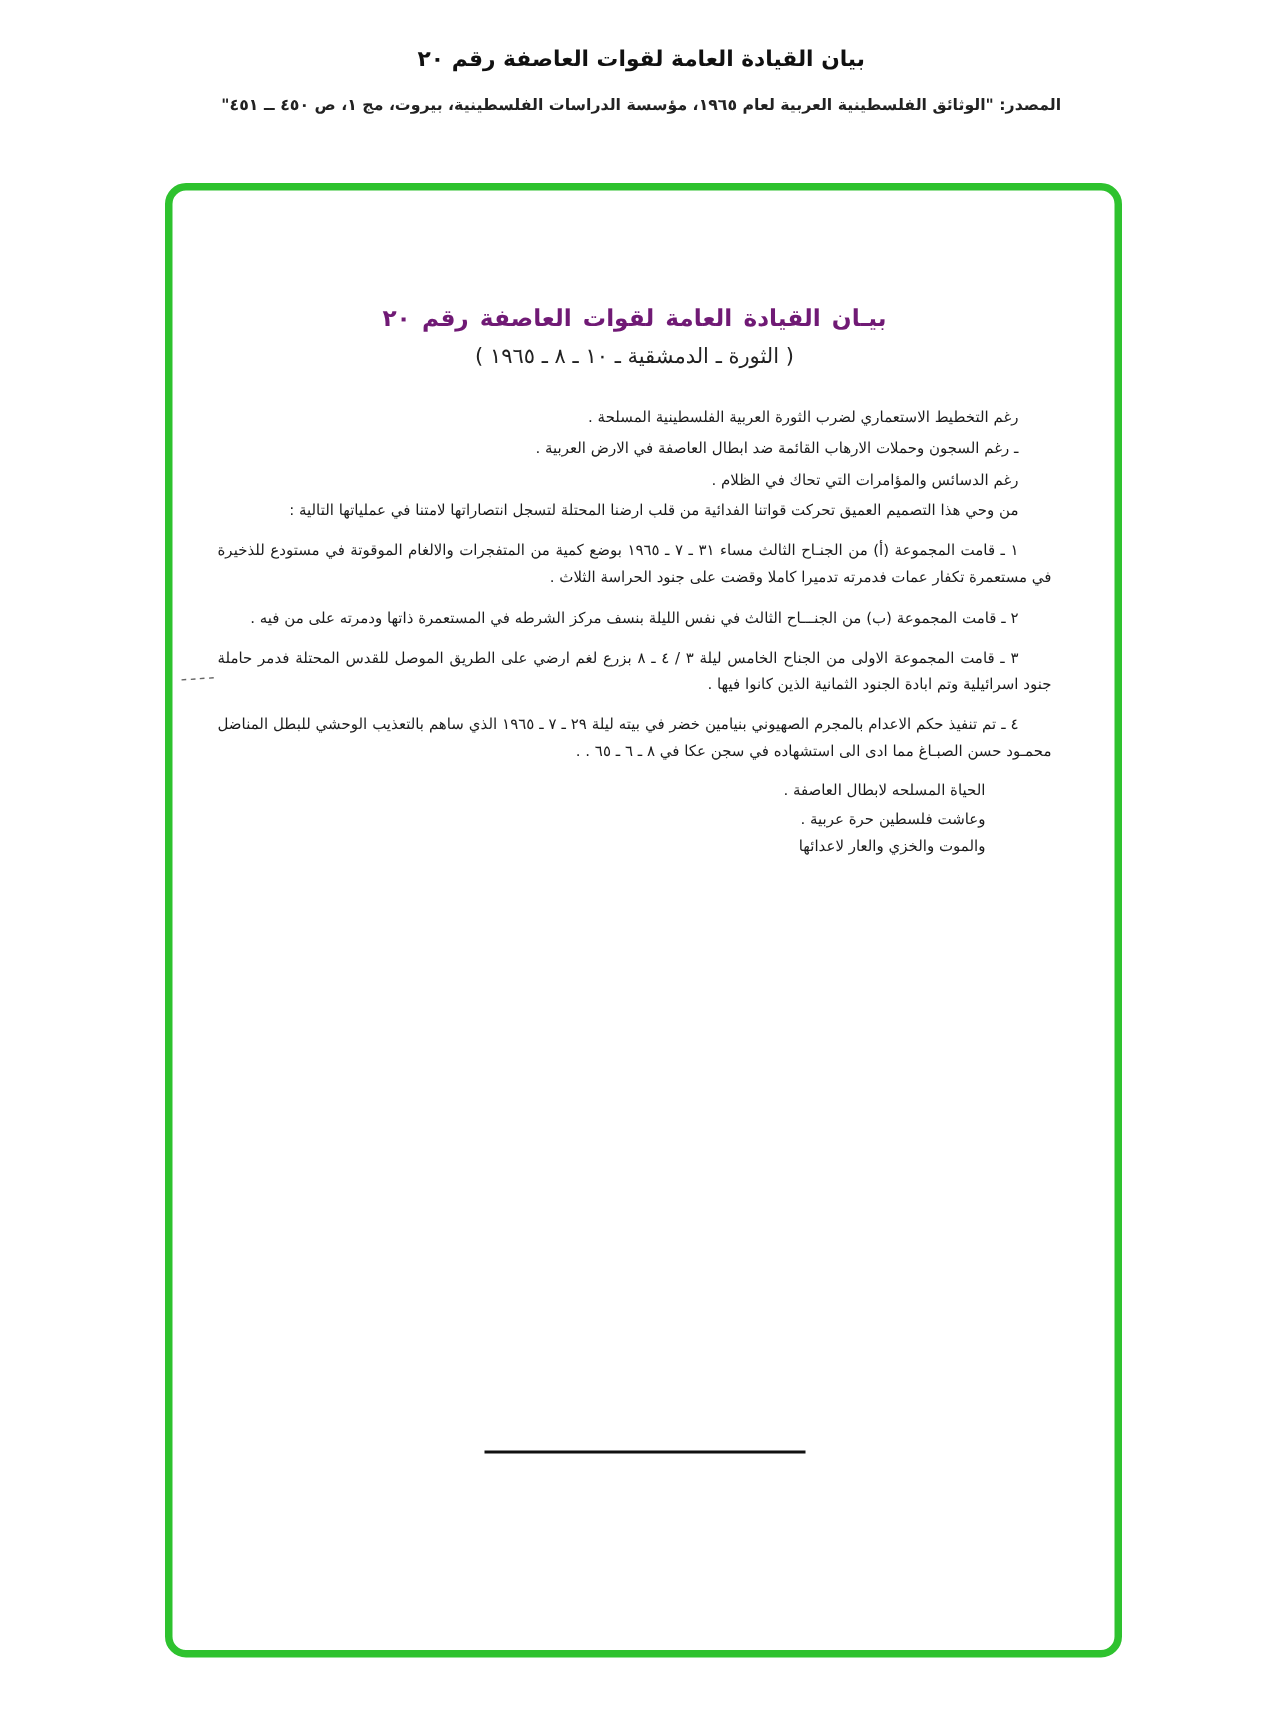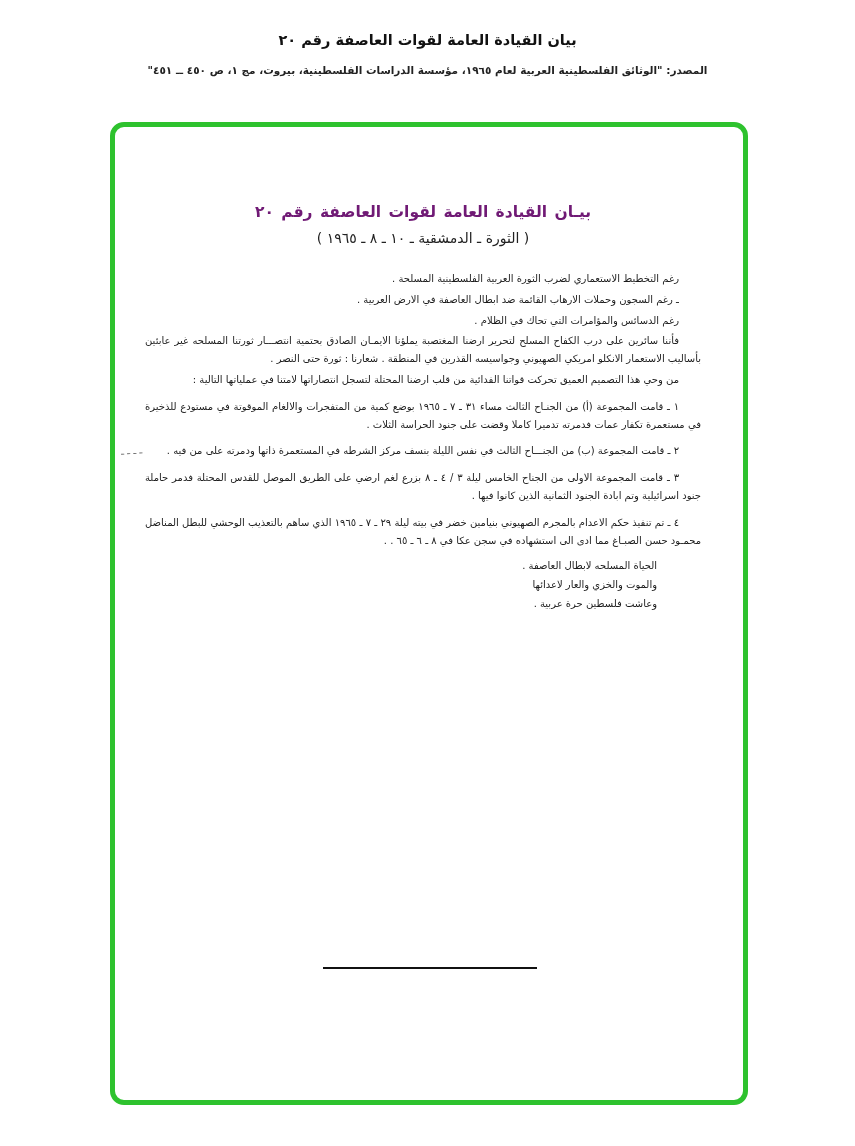--- a/index.html
+++ b/index.html
@@ -131,26 +131,25 @@
   <span class="margin-mark">ـ ـ ـ ـ</span>
 
   <div class="doc">
     <div class="doc-title">بيـان القيادة العامة لقوات العاصفة رقم ٢٠</div>
     <div class="doc-subtitle">( الثورة ـ الدمشقية ـ ١٠ ـ ٨ ـ ١٩٦٥ )</div>
 
     <div class="doc-body">
       <p>رغم التخطيط الاستعماري لضرب الثورة العربية الفلسطينية المسلحة .</p>
       <p>ـ  رغم السجون وحملات الارهاب القائمة ضد ابطال العاصفة في الارض العربية .</p>
       <p>رغم الدسائس والمؤامرات التي تحاك في الظلام .</p>
-      <p>فأننا سائرين على درب الكفاح المسلح لتحرير ارضنا المغتصبة  يملؤنا الايمـان الصادق بحتمية انتصـــار ثورتنا المسلحه غير عابئين بأساليب الاستعمار الانكلو امريكي الصهيوني وجواسيسه القذرين في المنطقة . شعارنا : ثورة حتى النصر .</p>
       <p>من وحي هذا التصميم العميق تحركت قواتنا الفدائية من قلب ارضنا المحتلة لتسجل انتصاراتها لامتنا في عملياتها التالية :</p>
       <p class="item">١ ـ قامت المجموعة (أ) من الجنـاح الثالث مساء ٣١ ـ ٧ ـ ١٩٦٥ بوضع كمية من المتفجرات والالغام الموقوتة في مستودع للذخيرة في مستعمرة تكفار عمات فدمرته تدميرا كاملا وقضت على جنود الحراسة الثلاث .</p>
       <p class="item">٢ ـ قامت المجموعة (ب) من الجنـــاح الثالث في نفس الليلة بنسف مركز الشرطه في المستعمرة ذاتها ودمرته على من فيه .</p>
       <p class="item">٣ ـ قامت المجموعة الاولى من الجناح الخامس ليلة ٣ / ٤ ـ ٨ بزرع لغم ارضي على الطريق الموصل للقدس المحتلة فدمر حاملة جنود اسرائيلية وتم ابادة الجنود الثمانية الذين كانوا فيها .</p>
       <p class="item">٤ ـ تم تنفيذ حكم الاعدام بالمجرم الصهيوني بنيامين خضر في بيته ليلة ٢٩ ـ ٧ ـ ١٩٦٥ الذي ساهم بالتعذيب الوحشي للبطل المناضل محمـود حسن الصبـاغ مما ادى الى استشهاده في سجن عكا في ٨ ـ ٦ ـ ٦٥ . .</p>
       <p class="closing closing-first">الحياة المسلحه لابطال العاصفة .</p>
+      <p class="closing">وعاشت فلسطين حرة عربية .</p>
       <p class="closing">والموت والخزي والعار لاعدائها</p>
-      <p class="closing">وعاشت فلسطين حرة عربية .</p>
     </div>
   </div>
 
   <div class="bottom-rule"></div>
 </div>
 
 </body></html>

